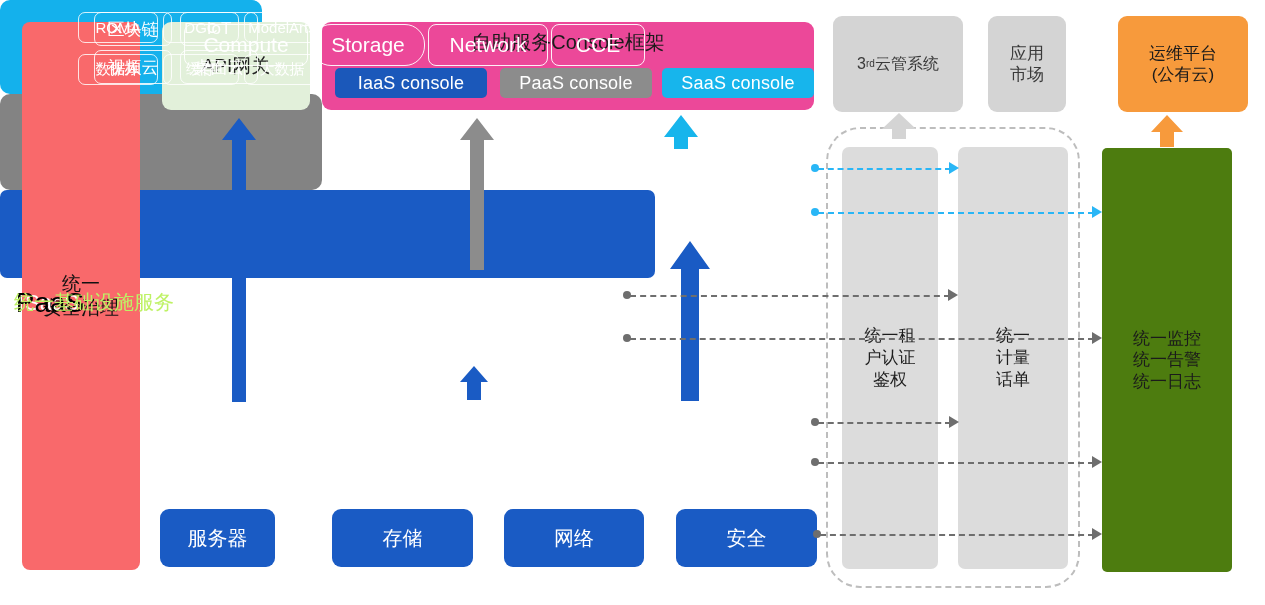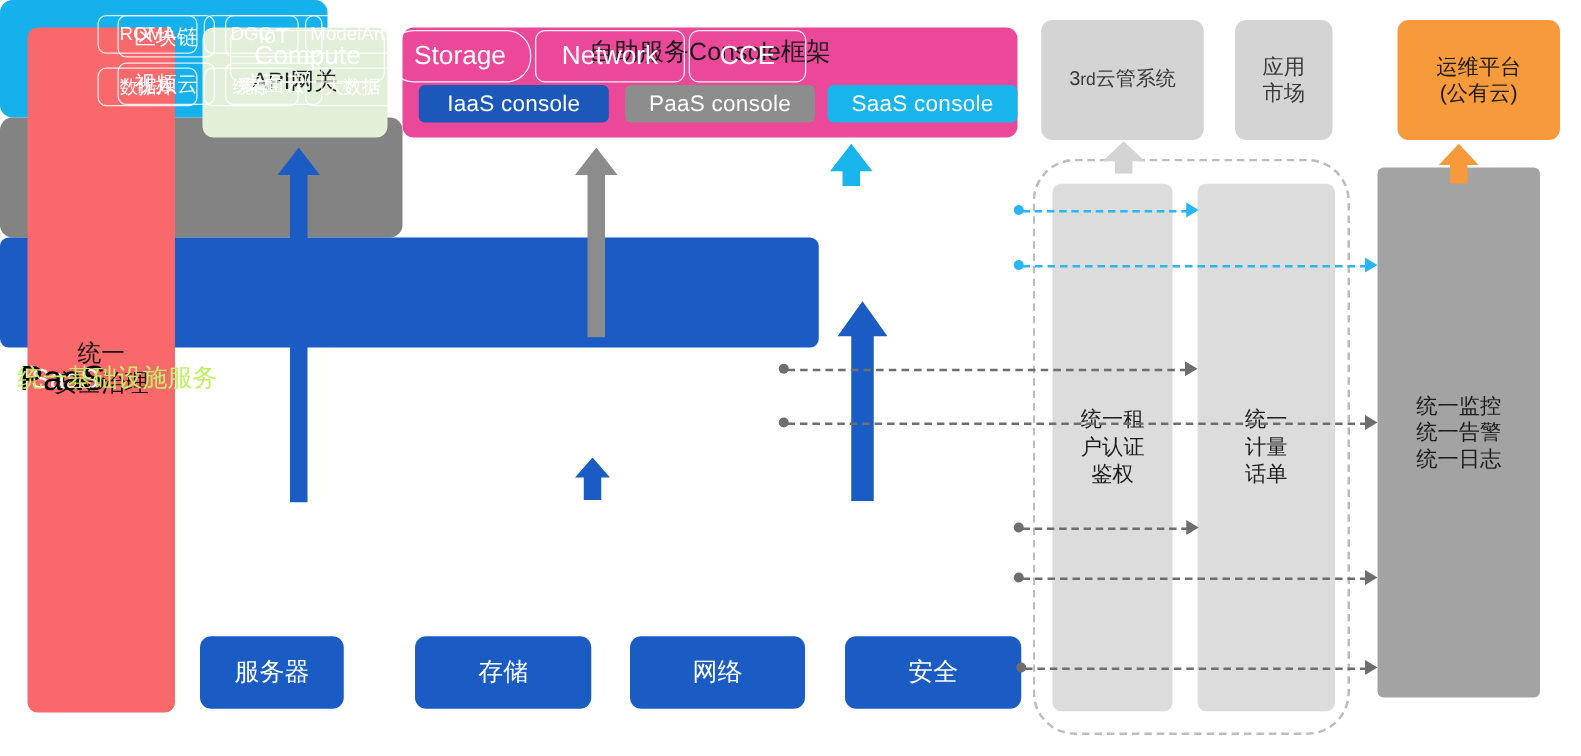--- a/index.html
+++ b/index.html
@@ -53,33 +53,33 @@
   }
   #pill-iaas{ left:13px; width:152px; background:#1b58ba; }
   #pill-paas{ left:178px; width:152px; background:#8c8c8c; }
   #pill-saas{ left:340px; width:152px; background:#17b5ec; }
 
   
   #third-cloud{
     left:833px; top:16px; width:130px; height:96px;
     background:#d4d4d4; color:#3a3a3a; font-size:16px; border-radius:9px;
   }
-  #third-cloud sup{ font-size:14px; vertical-align:super; }
+  #third-cloud sup{ font-size:10px; vertical-align:super; }
   #app-market{
     left:988px; top:16px; width:78px; height:96px;
     background:#d4d4d4; color:#3a3a3a; font-size:17px; border-radius:9px;
   }
   
   #ops-platform-top{
     left:1102px; top:16px; width:130px; height:96px;
     background:#f79a3c; color:#1b1b1b; font-size:17px; border-radius:9px;margin-left:16px;
   }
   #ops-platform-body{
-    left:1102px; top:134px; width:130px; height:424px;
-    background:#a3a3a3; color:#1b1b1b; font-size:17px; border-radius:5px;
+    left:1102px; top:148px; width:130px; height:424px;
+    background:#4d7c0f; color:#1b1b1b; font-size:17px; border-radius:5px;
   }
 
   
   #saas-block{
     left:553px; top:146px; width:262px; height:94px;
     background:#14b1ec; border-radius:10px; display:block;
   }
   #saas-label{
     position:absolute; left:12px; top:0; height:100%; width:80px;
     display:flex; align-items:center; justify-content:center;

